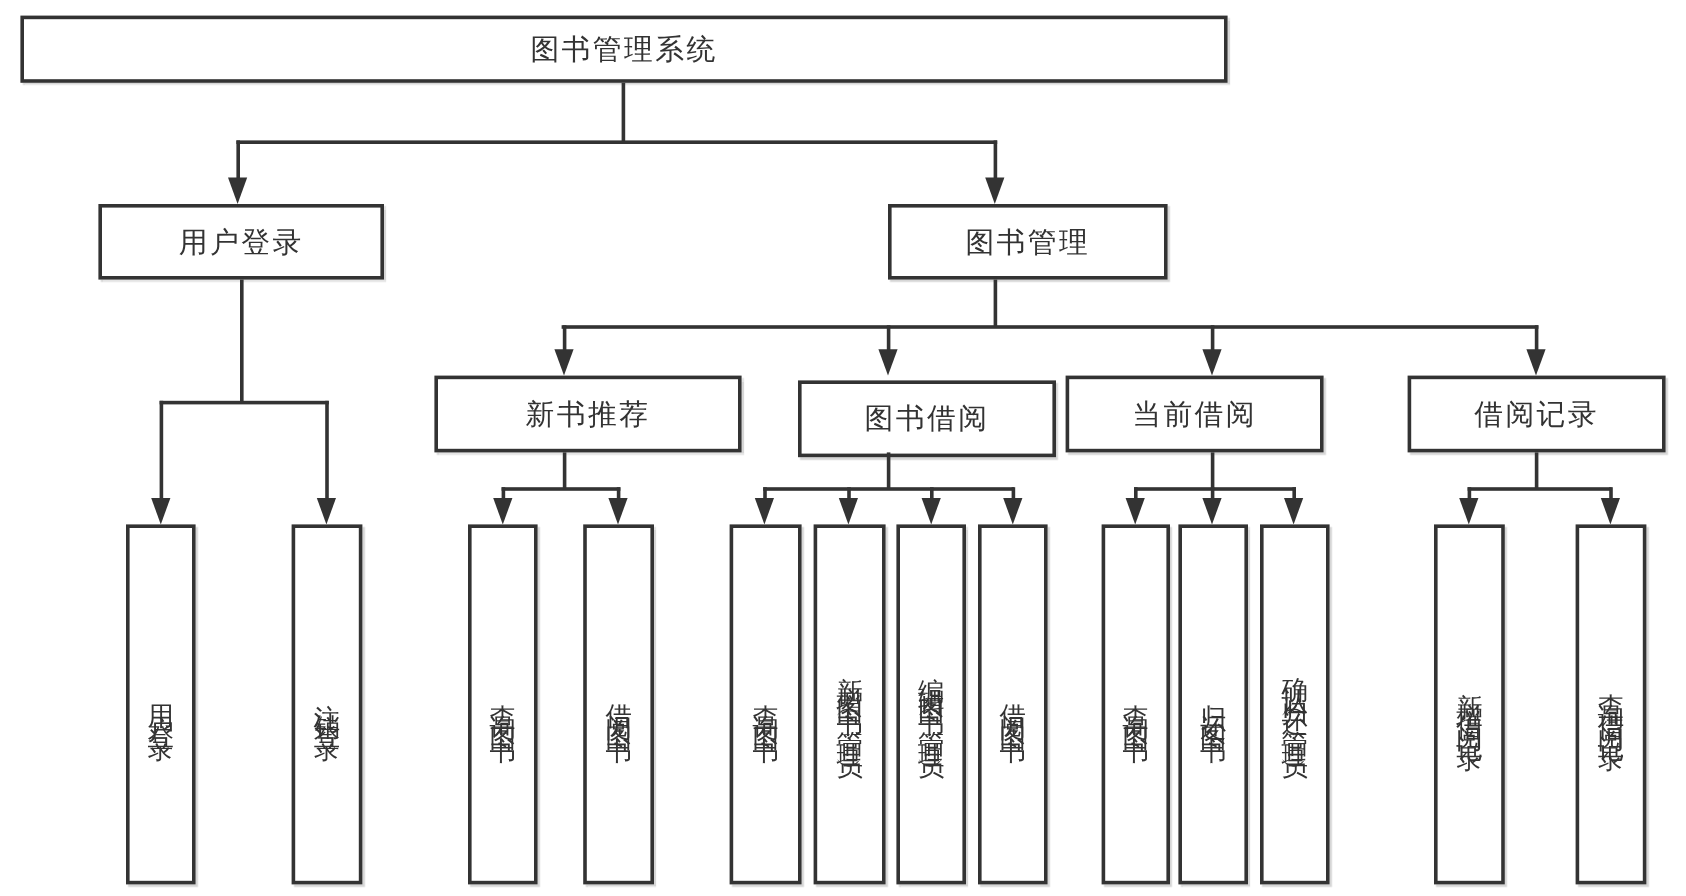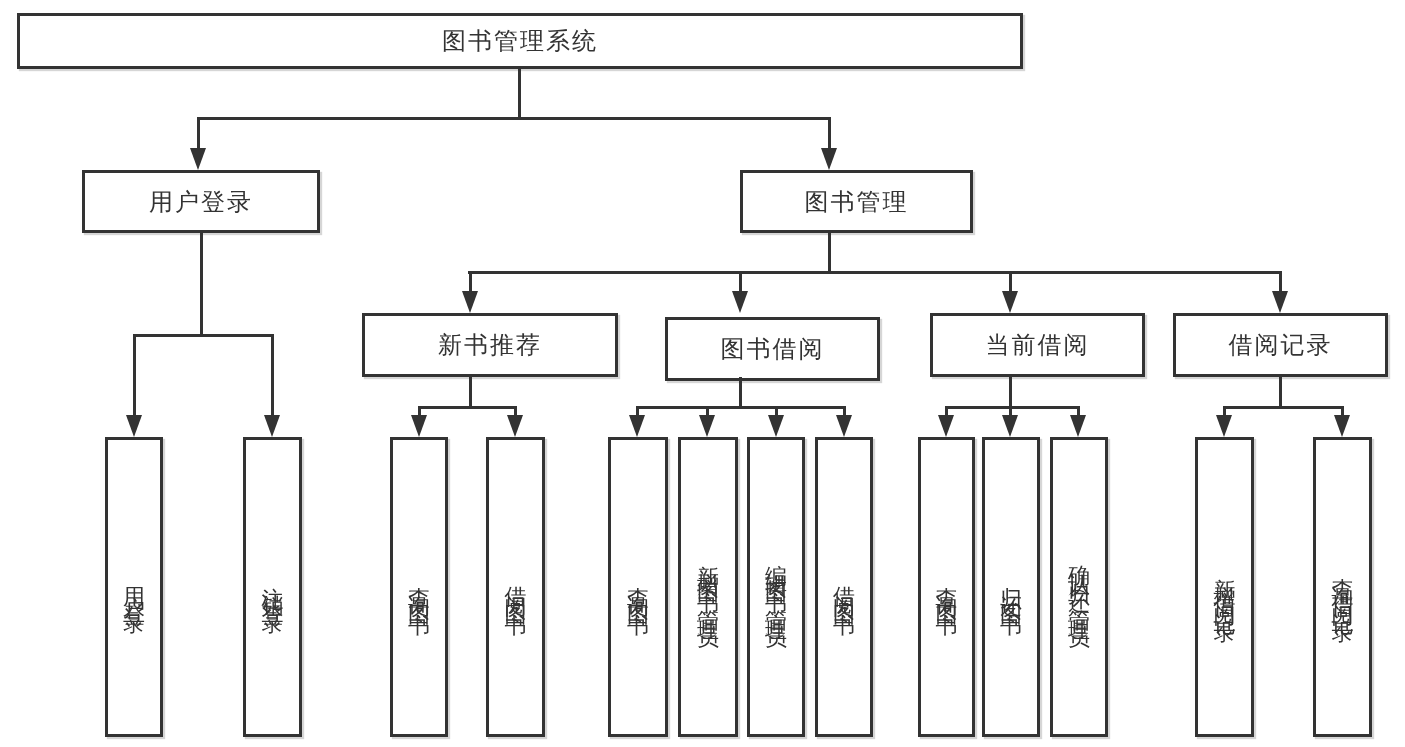--- a/index.html
+++ b/index.html
@@ -106,21 +106,21 @@
   <div class="ahead" style="left:1002px; top:291px;"></div>
   <div class="vline" style="left:1279px; top:271px; height:22px;"></div>
   <div class="ahead" style="left:1272px; top:291px;"></div>
 
   <div class="node" style="left:362px; top:313px; width:256px; height:64px;">
     <span class="lbl">新书推荐</span>
   </div>
   <div class="node" style="left:633px; top:317px; width:215px; height:64px;margin-left:32px;">
     <span class="lbl">图书借阅</span>
   </div>
-  <div class="node" style="left:930px; top:313px; width:215px; height:64px;">
+  <div class="node" style="left:888px; top:313px; width:215px; height:64px;">
     <span class="lbl">当前借阅</span>
   </div>
   <div class="node" style="left:1173px; top:313px; width:215px; height:64px;">
     <span class="lbl">借阅记录</span>
   </div>
 
   <div class="vline" style="left:469px; top:377px; height:30px;"></div>
   <div class="hline" style="left:418px; top:406px; width:99px;"></div>
   <div class="vline" style="left:418px; top:406px; height:11px;"></div>
   <div class="ahead" style="left:411px; top:415px;"></div>

